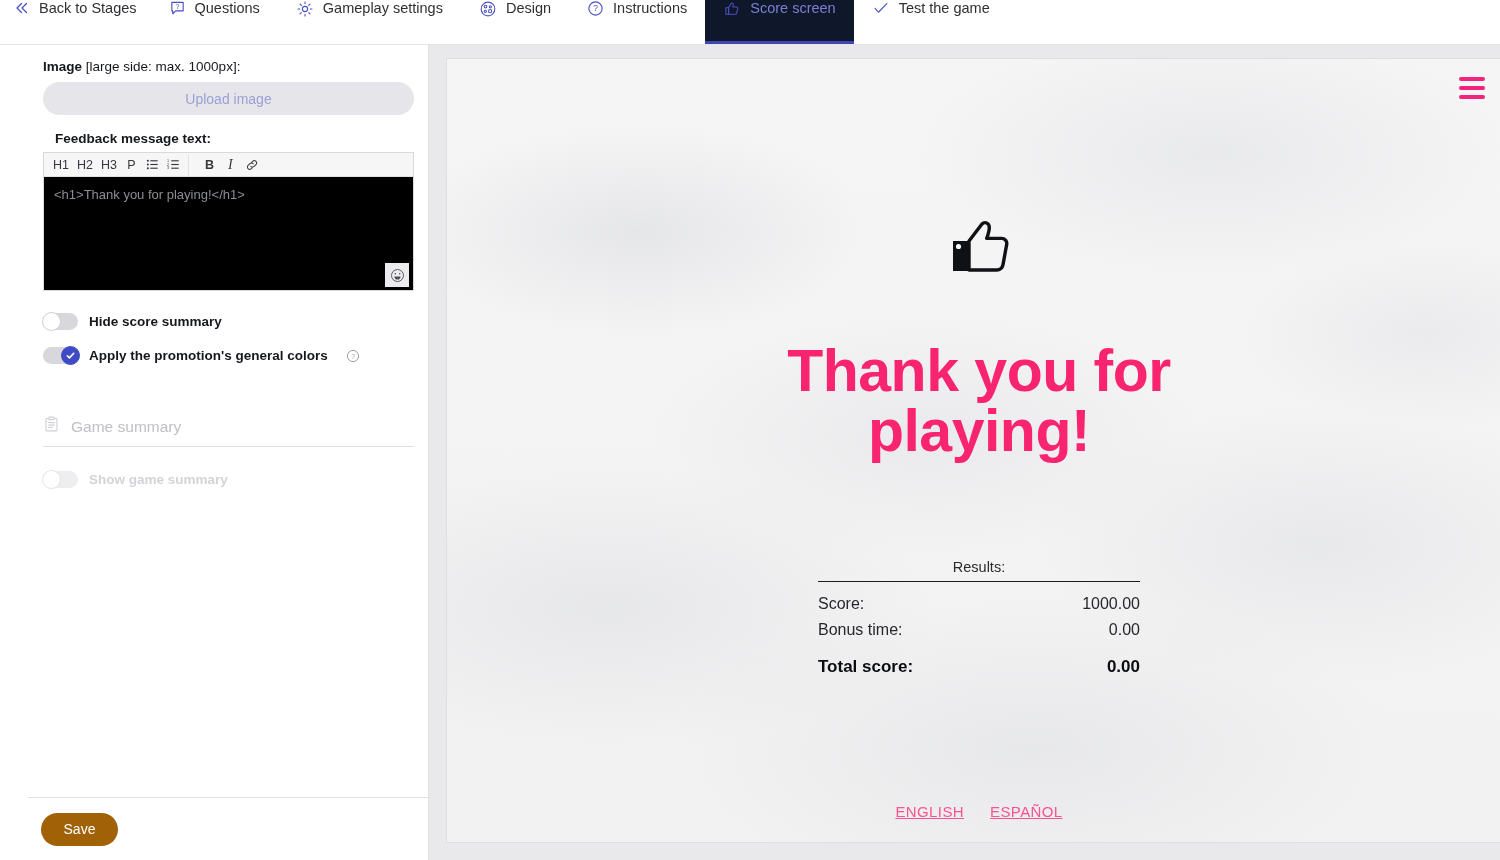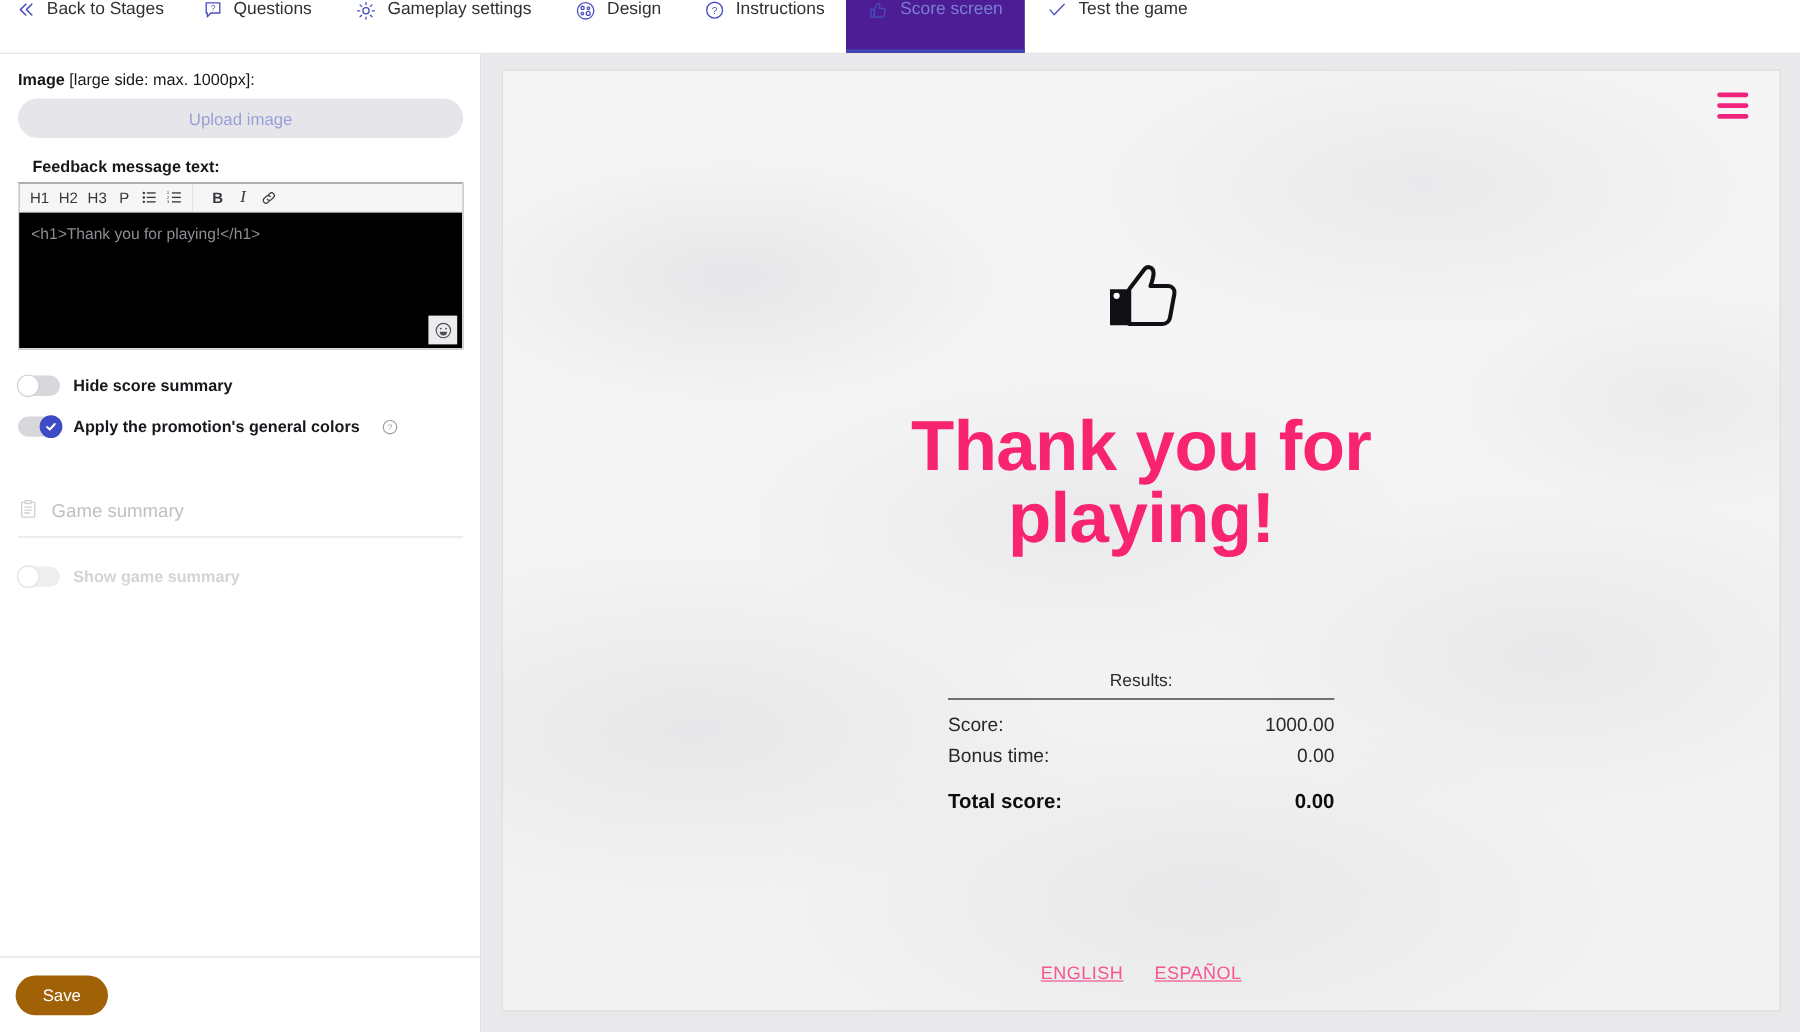--- a/index.html
+++ b/index.html
@@ -28,28 +28,28 @@
     cursor: pointer;
     color: #2f3033;
     font-size: 14.5px;
     white-space: nowrap;
     position: relative;
   }
   .tab .ticon { display: flex; align-items: center; color: #4a4fbf; }
   .tab.first { padding-left: 14px; padding-right: 14px; }
   .tab.first .ticon { color: #4a4fbf; }
   .tab.active {
-    background: #4c1d95;
+    background: #0f172a;
     color: #7b7fd4;
     border-bottom: 3px solid #4044b5;
   }
   .tab.active .ticon { color: #4a4fbf; }
 
   
-  .main { display: flex; height: 815px; }
+  .main { display: flex; height: 815px; padding-left: 28px; }
 
   
   .sidepanel {
     width: 401px;
     background: #ffffff;
     border-right: 1px solid #e0e0e3;
     display: flex;
     flex-direction: column;
     position: relative;
   }

